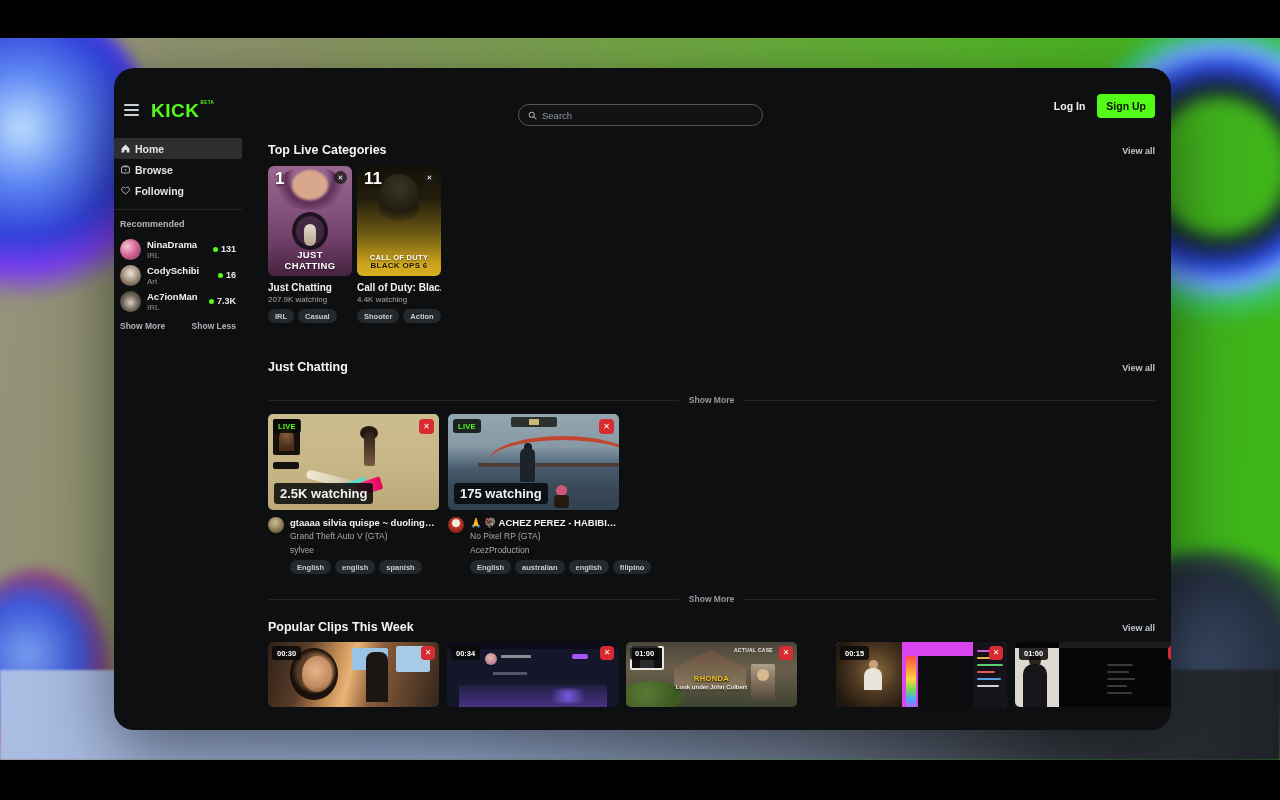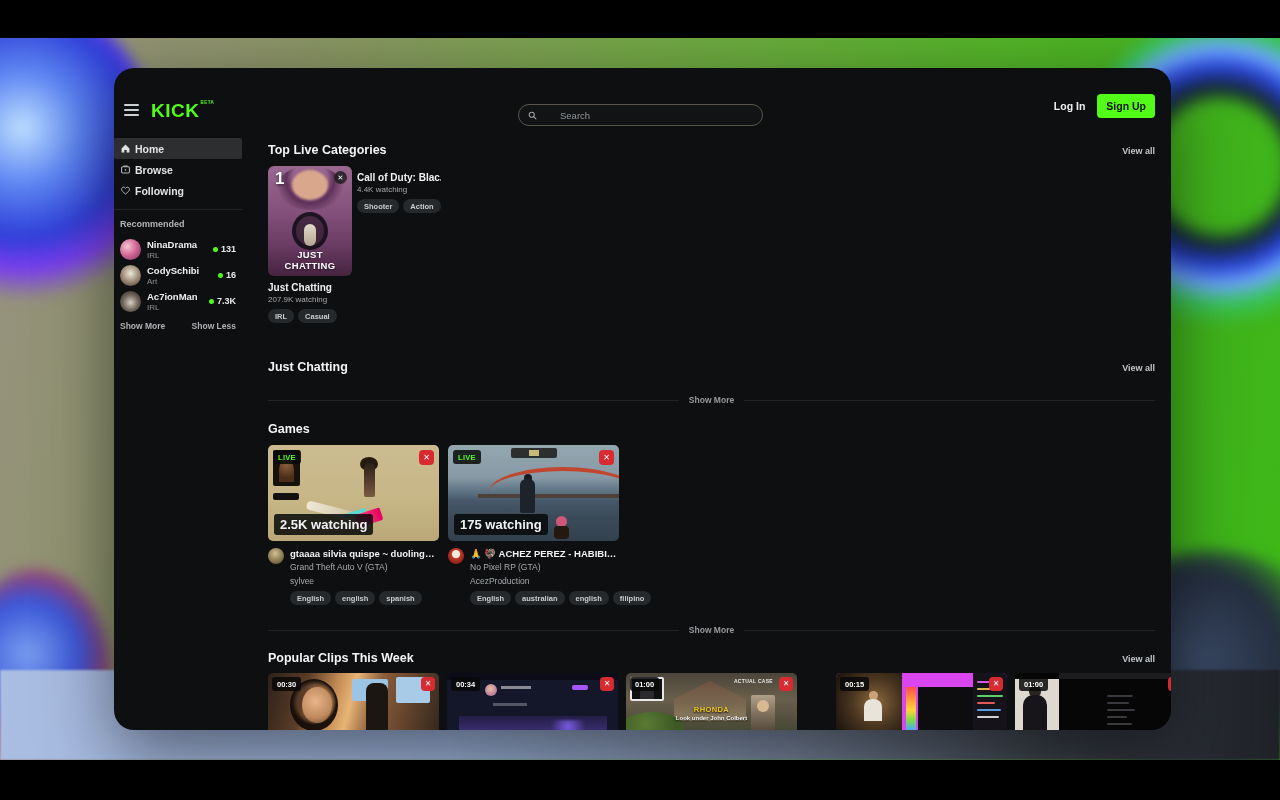--- a/index.html
+++ b/index.html
@@ -31,21 +31,21 @@
     box-shadow:0 24px 70px rgba(0,0,0,.5); }
 
   
   .win-header { position:relative; height:62px; display:flex; align-items:flex-end; padding:0 16px 10px 10px; }
   .hamburger { width:15px; display:flex; flex-direction:column; gap:3px; cursor:pointer; margin-bottom:4px; }
   .hamburger span { display:block; height:2px; border-radius:1px; background:#cdd0d2; }
   .logo { margin-left:12px; font-size:19px; font-weight:800; letter-spacing:.5px; color:#53fc18; line-height:1; }
   .logo sup { font-size:4.5px; font-weight:700; letter-spacing:.5px; margin-left:1px; vertical-align:top; }
   .search-wrap { position:absolute; left:404px; top:36px; width:245px; height:22px;
     border:1px solid #59554a; border-radius:12px; background:rgba(255,255,255,.02);
-    display:flex; align-items:center; padding:0 9px; gap:23px; }
+    display:flex; align-items:center; padding:0 9px; gap:5px; }
   .search-wrap svg { flex:none; }
   .search-input { flex:1; background:transparent; border:none; outline:none;
     color:#c8cacc; font-size:9.5px; font-family:"Liberation Sans",sans-serif; }
   .search-input::placeholder { color:#93969a; }
   .auth { margin-left:auto; display:flex; align-items:center; gap:12px; margin-bottom:2px; }
   .login-btn { color:#eef0f2; font-size:10.5px; font-weight:700; cursor:pointer;padding-left:8px; }
   .signup-btn { background:#53fc18; color:#0a1206; font-size:10.5px; font-weight:700;
     padding:6px 9px; border-radius:4px; cursor:pointer; }
 
   
@@ -371,42 +371,48 @@
             </div>
             <div class="cat-title">Just Chatting</div>
             <div class="cat-watch">207.9K watching</div>
             <div class="tag-row">
               <span class="tag">IRL</span>
               <span class="tag">Casual</span>
             </div>
           </div>
 
           <div class="cat-card">
+            <div class="cat-thumb cat2-bg">
+              <div class="cat2-soldier"></div>
+              <span class="cat-rank">11</span>
+              <span class="cat-close">✕</span>
+              <div class="cat-art-text">
+                <div style="font-size:7.5px;">CALL OF DUTY</div>
+                <div class="cat2-l2" style="font-size:8px;">BLACK OPS 6</div>
+              </div>
+            </div>
             <div class="cat-title">Call of Duty: Blac...</div>
             <div class="cat-watch">4.4K watching</div>
             <div class="tag-row">
               <span class="tag">Shooter</span>
               <span class="tag">Action</span>
             </div>
           </div>
         </div>
 
         <div class="section-head mt-jc">
           <span class="section-title">Just Chatting</span>
           <span class="view-all">View all</span>
         </div>
         <div class="show-more-divider mt-div1">
           <span class="line"></span>
           <span class="show-more-label">Show More</span>
           <span class="line"></span>
         </div>
 
-        <div class="section-head mt-games">
-          <span class="section-title">Games</span>
-        </div>
         <div class="stream-row">
 
           <div class="stream-card">
             <div class="stream-thumb g1-bg">
               <div class="g1-cam"></div>
               <div class="g1-bar"></div>
               <div class="g1-hair"></div>
               <div class="g1-fig"></div>
               <div class="g1-skel"></div>
               <div class="g1-cyan"></div>

